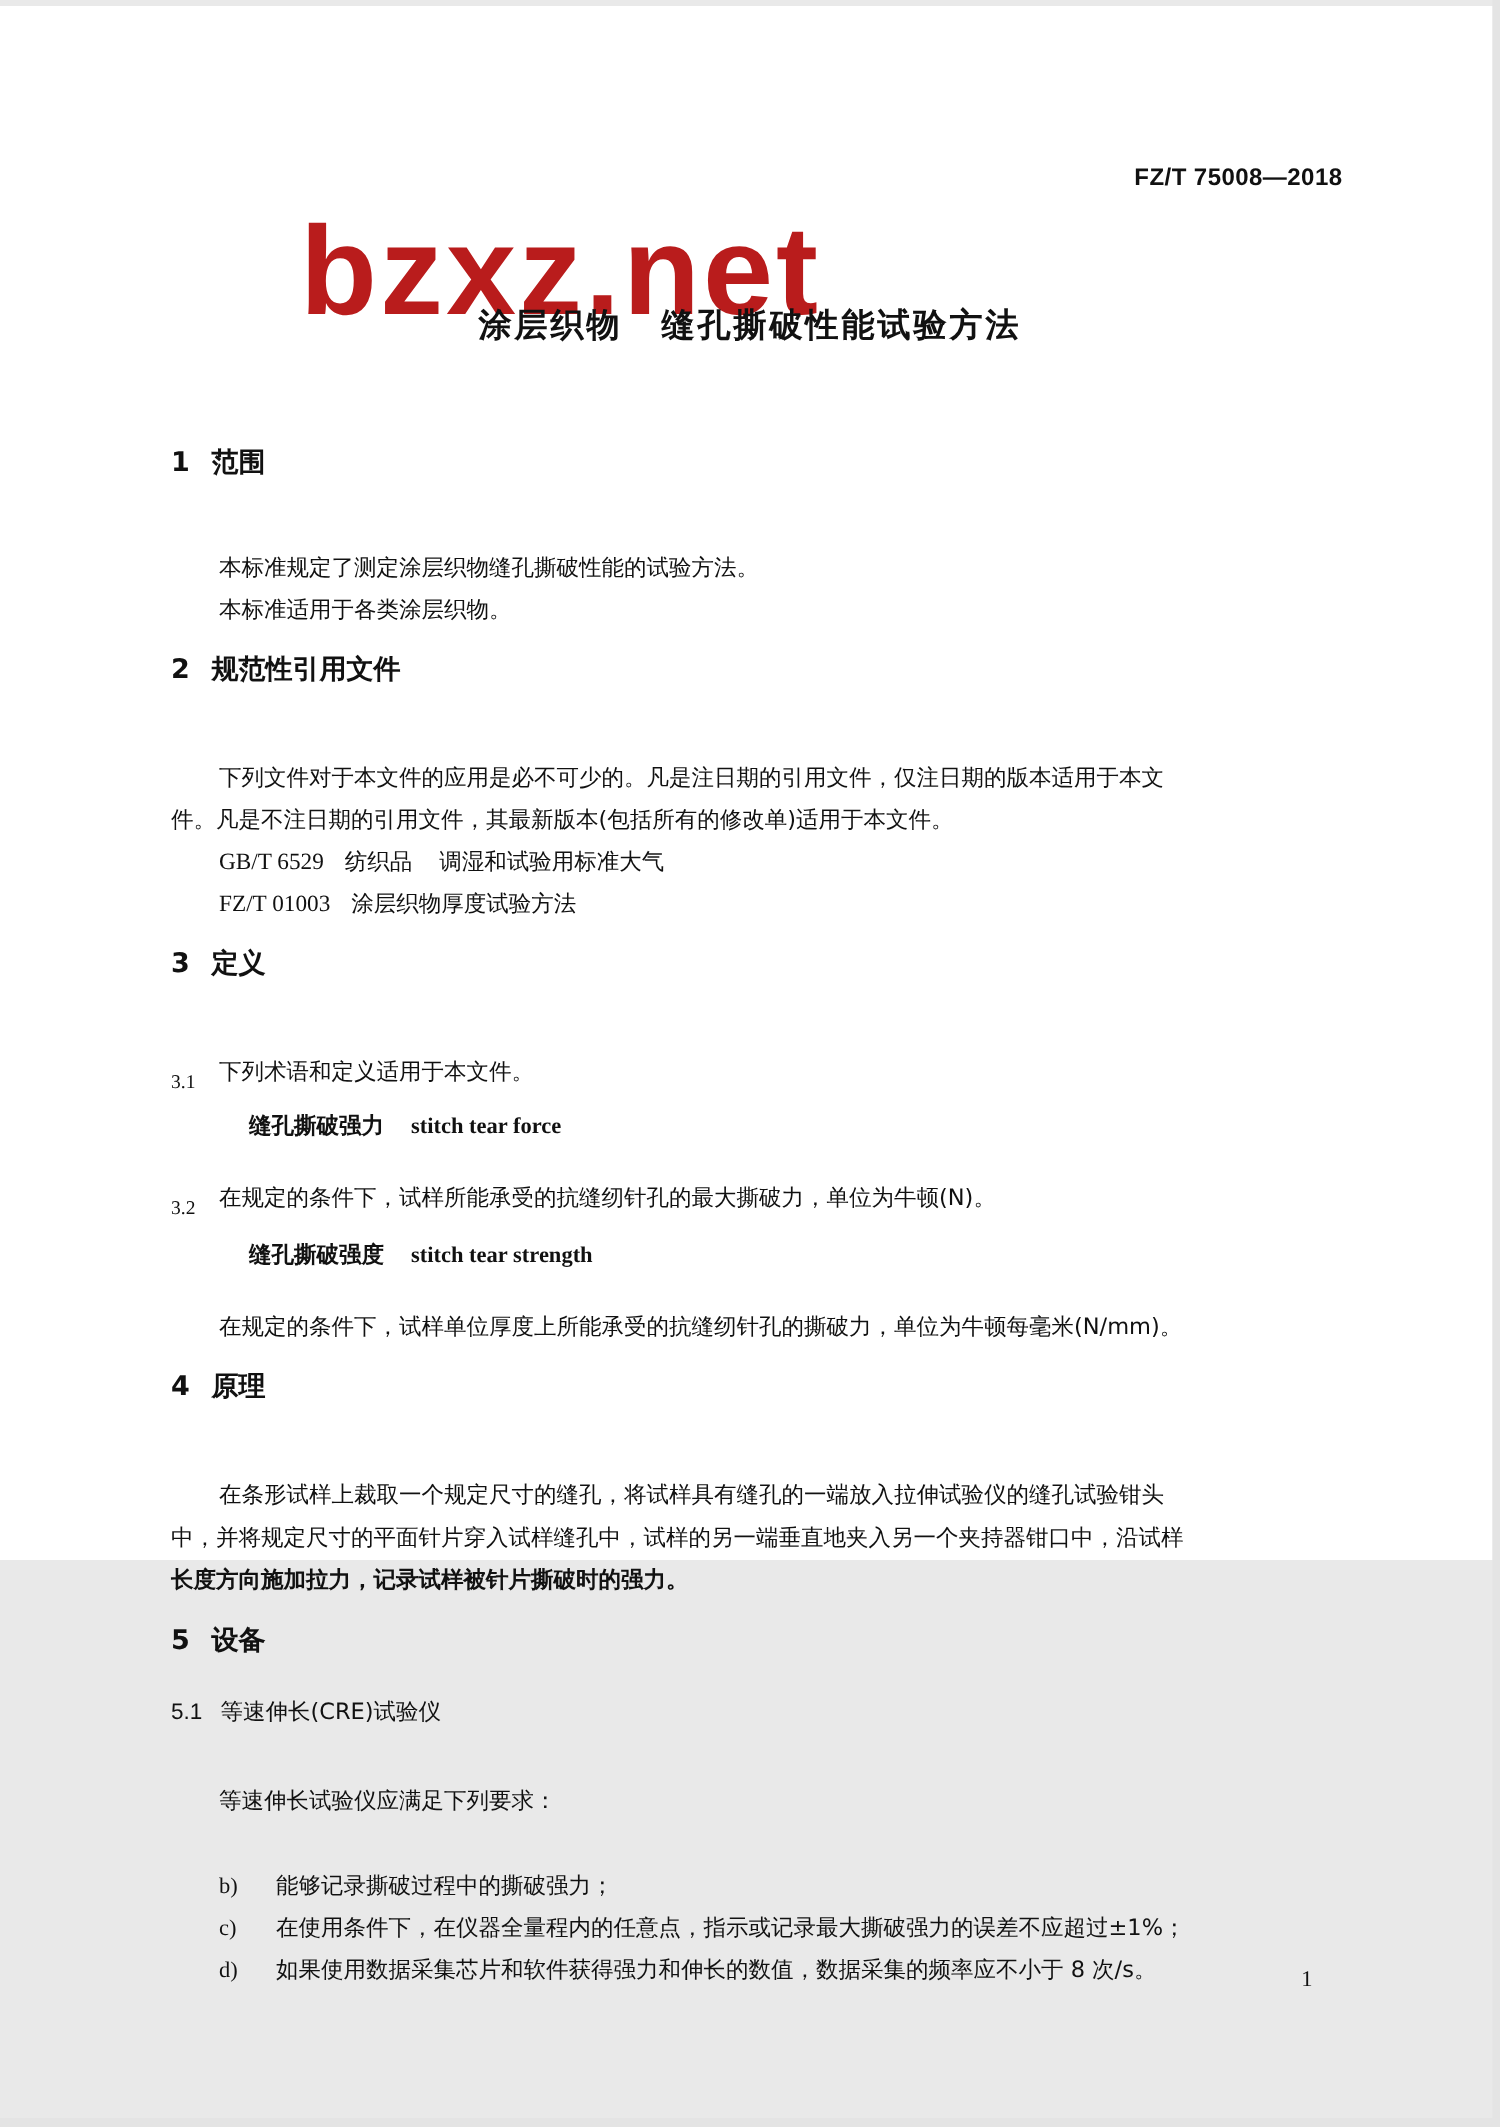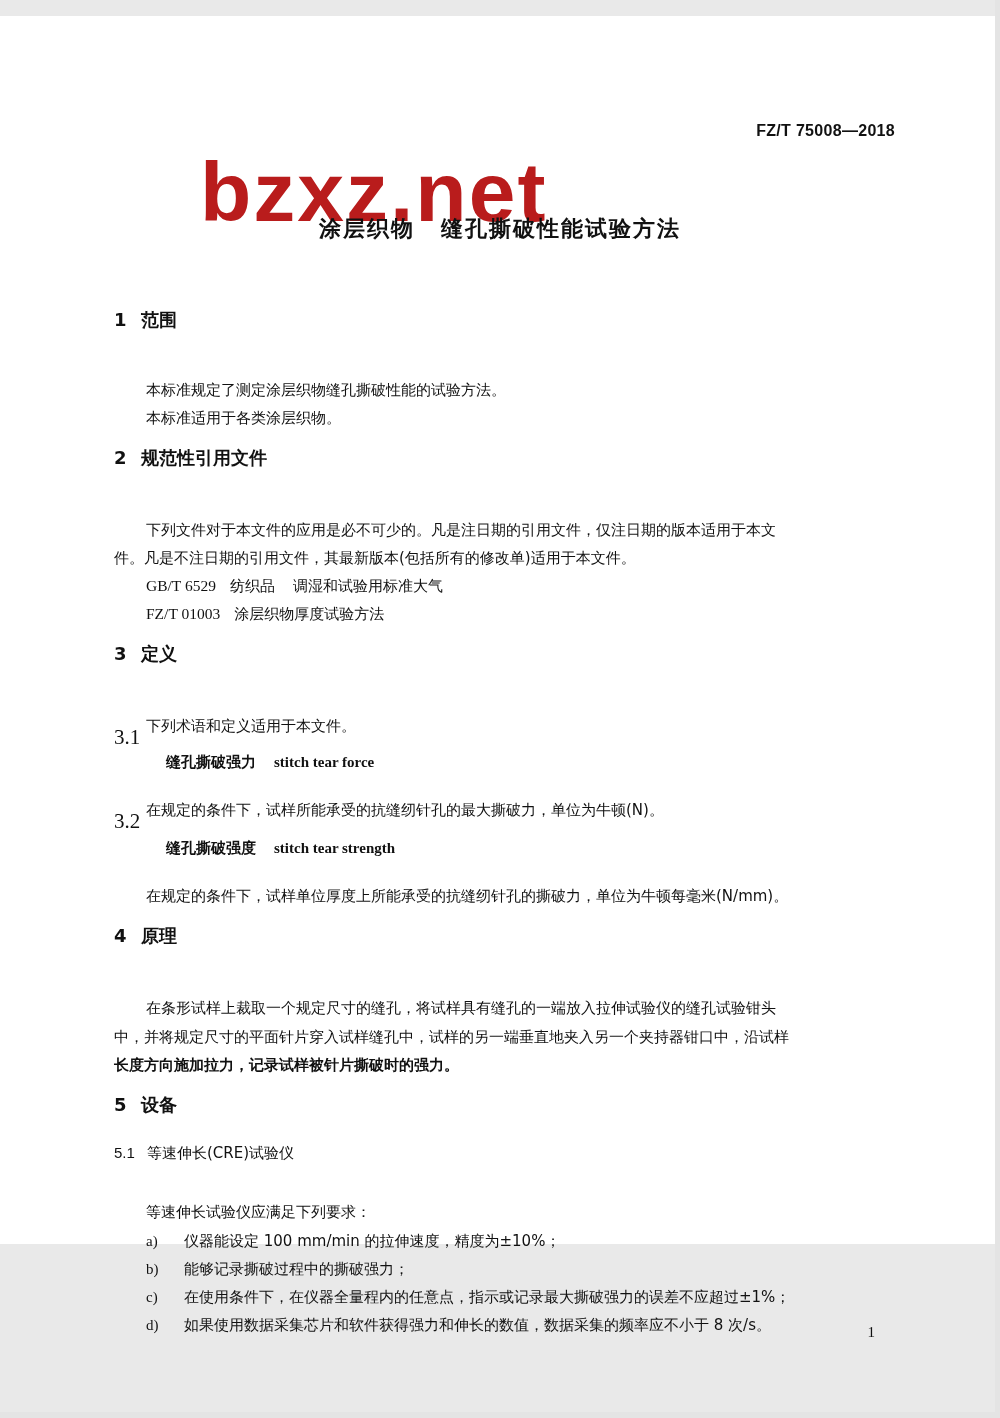--- a/index.html
+++ b/index.html
@@ -11,23 +11,23 @@
       height: 1418px;
       background: #e9e9e9;
       position: relative;
       overflow: hidden;
       font-family: "DejaVu Serif", "Liberation Serif", serif;
       color: #111;
     }
     .page {
       position: absolute;
       left: 0;
-      top: 16px;
+      top: 4px;
       width: 995px;
-      height: 1228px;
+      height: 1036px;
       background: #ffffff;
     }
     .abs {
       position: absolute;
       white-space: nowrap;
     }
     .std-code {
       right: 100px;
       top: 106px;
       font-family: "Liberation Sans", "DejaVu Sans", sans-serif;
@@ -77,21 +77,21 @@
       padding-left: 20px;
     }
     .term .en {
       font-family: "Liberation Serif", "DejaVu Serif", serif;
       font-weight: bold;
       margin-left: 18px;
     }
     .clause-num {
       left: 114px;
       font-family: "Liberation Serif", "DejaVu Serif", serif;
-      font-size: 21px;
+      font-size: 13px;
     }
     .ref .code {
       font-family: "Liberation Serif", "DejaVu Serif", serif;
       font-size: 15.5px;
       margin-right: 14px;
     }
     .ref .gap { display: inline-block; width: 18px; }
     .h2 {
       left: 114px;
       font-family: "DejaVu Sans", "Liberation Sans", sans-serif;
@@ -186,23 +186,20 @@
   <div class="abs p flush" style="top:1020px;font-weight:bold;">长度方向施加拉力，记录试样被针片撕破时的强力。</div>
 
   <div class="abs h1" style="top:1077px;">
     <span class="num">5</span><span>设备</span>
   </div>
   <div class="abs h2" style="top:1128px;">
     <span class="num">5.1</span><span>等速伸长(CRE)试验仪</span>
   </div>
   <div class="abs p indent" style="top:1167px;">等速伸长试验仪应满足下列要求：</div>
 
-  <div class="abs p indent list-item" style="top:1196px;">
-    <span class="marker">a)</span><span>仪器能设定 100 mm/min 的拉伸速度，精度为±10%；</span>
-  </div>
   <div class="abs p indent list-item" style="top:1224px;">
     <span class="marker">b)</span><span>能够记录撕破过程中的撕破强力；</span>
   </div>
   <div class="abs p indent list-item" style="top:1252px;">
     <span class="marker">c)</span><span>在使用条件下，在仪器全量程内的任意点，指示或记录最大撕破强力的误差不应超过±1%；</span>
   </div>
   <div class="abs p indent list-item" style="top:1280px;">
     <span class="marker">d)</span><span>如果使用数据采集芯片和软件获得强力和伸长的数值，数据采集的频率应不小于 8 次/s。</span>
   </div>
 

